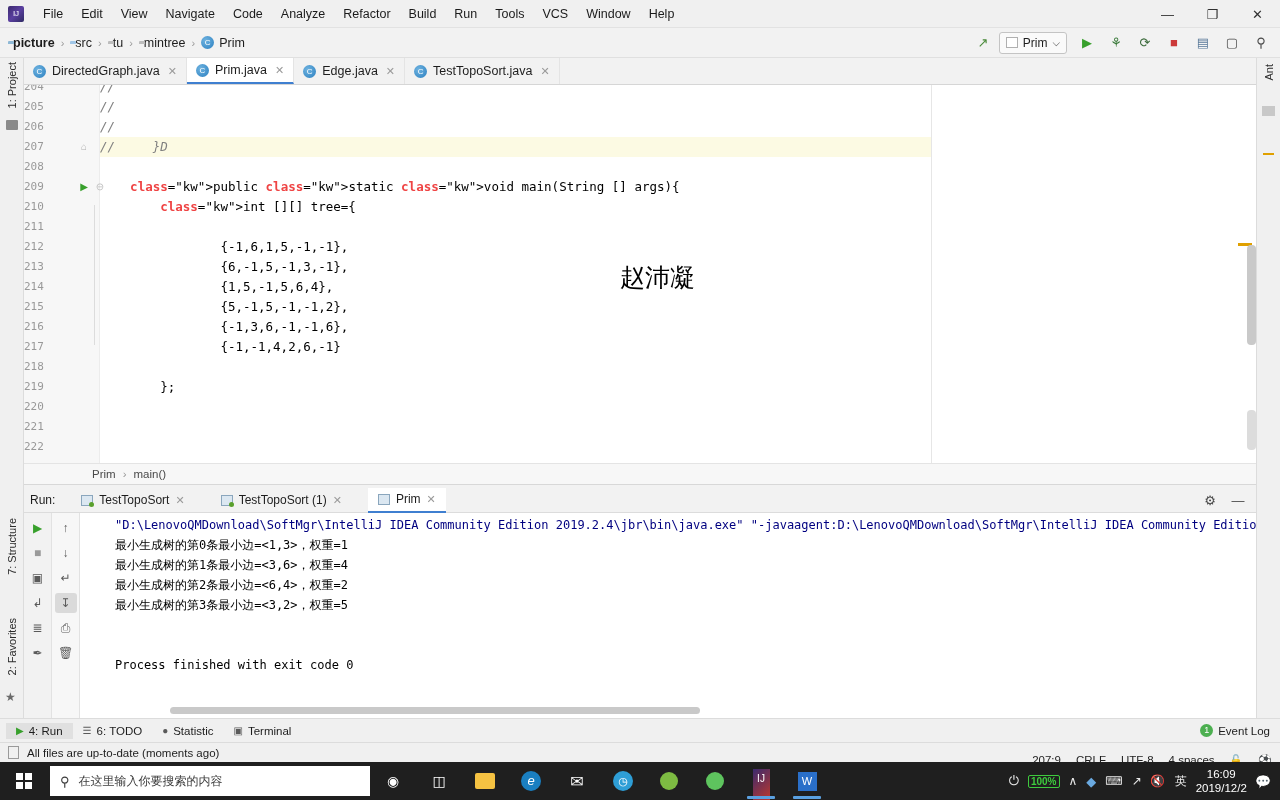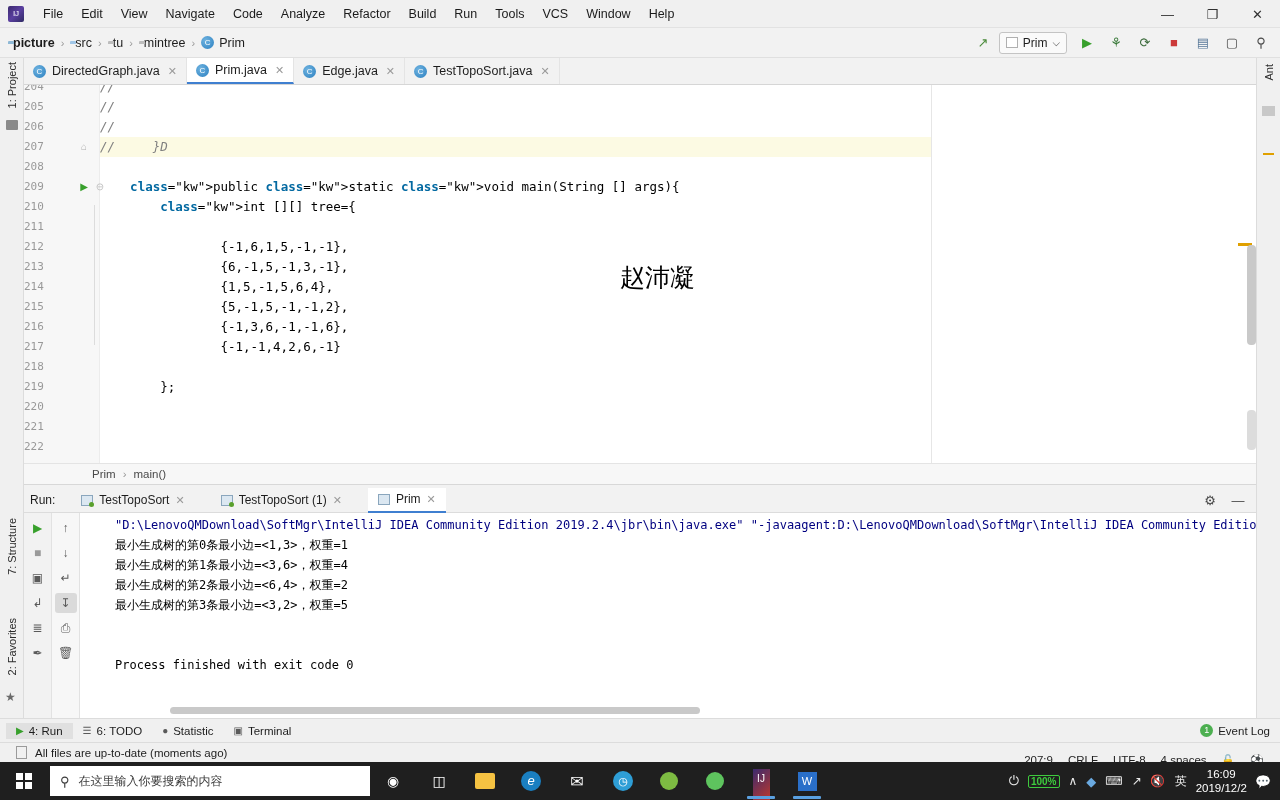--- a/index.html
+++ b/index.html
@@ -131,21 +131,21 @@
   .gmark {
     position: absolute; width: 16px; height: 20px; line-height: 20px;
     text-align: center; font-size: 10px;
   }
   #code-area { position: absolute; left: 76px; top: 0; right: 0; height: 100%; }
   .cline {
     position: absolute; left: 0; right: 0; height: 20px; line-height: 20px;
     font-family: "DejaVu Sans Mono", monospace; font-size: 12.5px;
     color: #000000; white-space: pre;
   }
-  .kw { color: #0369a1; font-weight: bold; }
+  .kw { color: #ef4444; font-weight: bold; }
   .cmt { color: #808080; font-style: italic; }
   .ital { color: #000000; font-style: italic; }
   .hint {
     background: #eeeeee; color: #808080; border-radius: 2px;
     font-style: normal; padding: 0 1px;
   }
   .hnum { color: #0000c0; font-weight: bold; }
   .highlight-row {
     position: absolute; left: 0; right: 0; height: 20px; background: #fcfae3;
   }
@@ -257,21 +257,21 @@
   }
   .green-badge {
     width: 13px; height: 13px; border-radius: 50%; background: #4caf50;
     color: #fff; font-size: 9px; line-height: 13px; text-align: center;
   }
 
   
   #statusbar {
     position: absolute; left: 0; bottom: 38px; width: 1280px; height: 20px;
     background: #f0f0f0; border-top: 1px solid #dcdcdc;
-    display: flex; align-items: center; padding: 0 16px;
+    display: flex; align-items: center; padding: 0 8px;
     font-size: 11.5px; color: #1d1d1d;
   }
   #status-right { margin-left: auto; display: flex; align-items: center; gap: 15px; margin-top: 15px; }
 
   
   #taskbar {
     position: absolute; left: 0; bottom: 0; width: 1280px; height: 38px;
     background: #1f1f1f; display: flex; align-items: center;
   }
   #start-btn {

